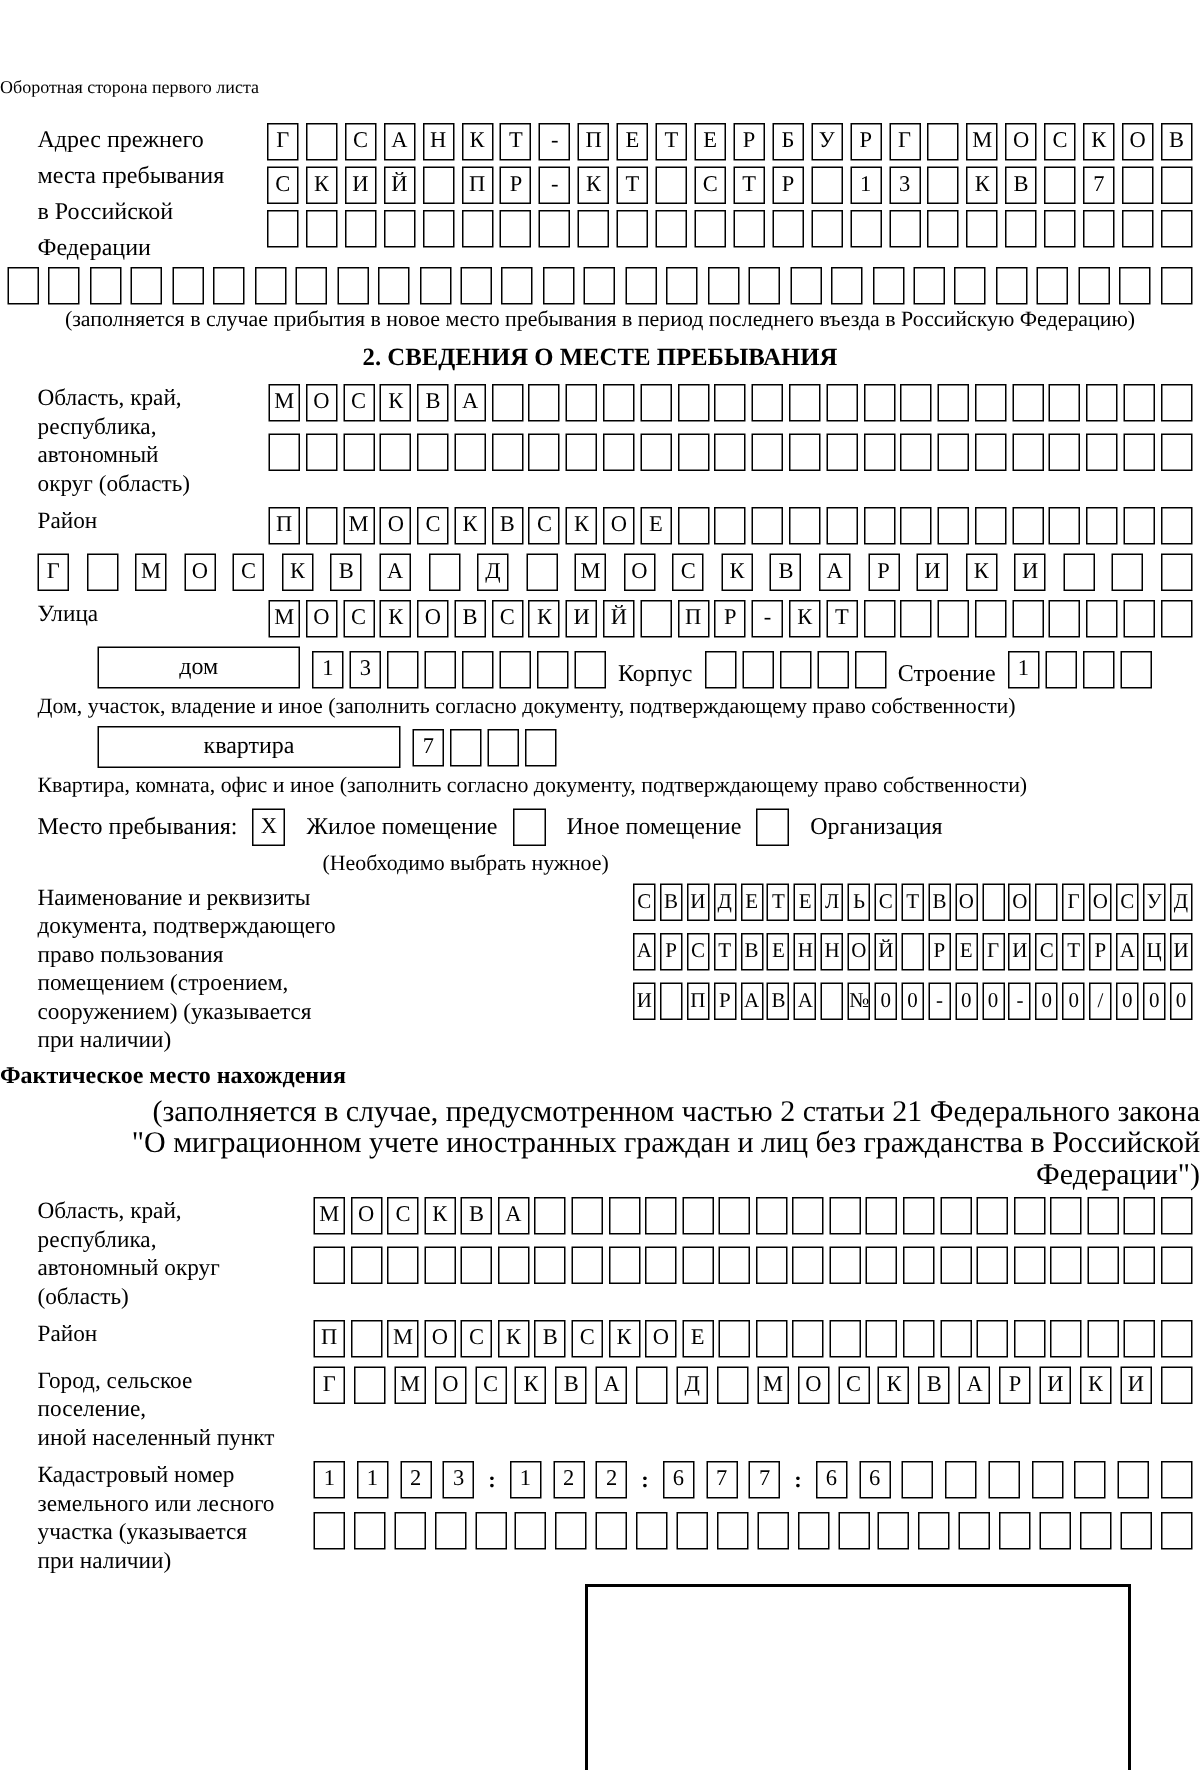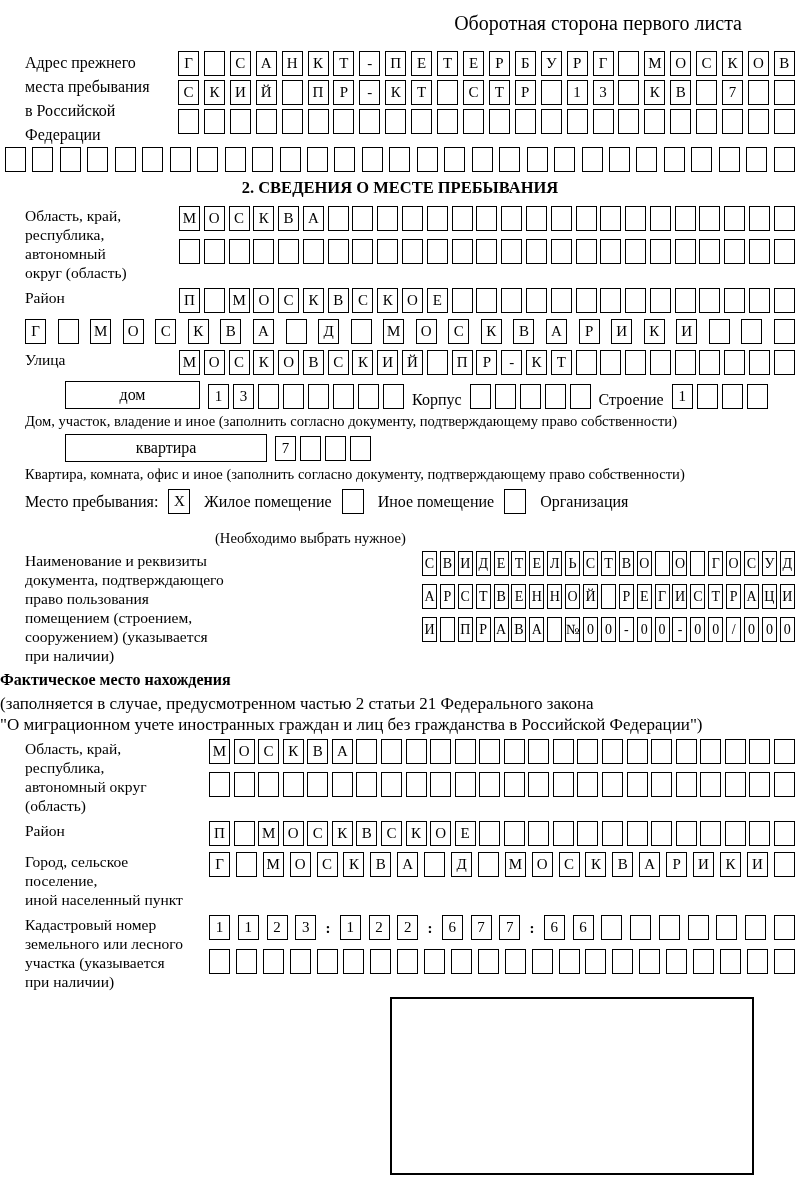--- a/index.html
+++ b/index.html
@@ -1,18 +1,18 @@
 <!DOCTYPE html>
 <html><head>
 <meta charset="utf-8">
 <style>
   html,body{margin:0;padding:0;background:#fff;}
   .page{width:800px;height:1180px;margin:0 auto;background:#fff;color:#000;
         font-family:"Liberation Serif",serif;overflow:hidden;position:relative;}
-  .hdr{padding:12px 58px 0 0;text-align:right;font-size:20px;}
+  .hdr{padding:12px 58px 0 0;font-size:12px;margin-top:39px;}
   
   .cb{display:inline-block;flex:none;width:19px;height:23px;border:1.6px solid #000;
       font-size:15px;line-height:23px;text-align:center;vertical-align:middle;background:#fff;}
   .sep{flex:none;width:8px;text-align:center;line-height:26px;font-size:15px;font-weight:bold;}
   .cellrow{display:flex;justify-content:space-between;}
   .gaprow{display:flex;gap:4px;}
   .addr{display:flex;margin-top:16px;padding:0 5px 0 25px;}
   .alabel{width:153px;flex:none;font-size:16px;line-height:24px;}
   .arows{flex:1;}
   .arows .cellrow{margin-bottom:4px;}
@@ -24,27 +24,27 @@
   .w130{width:130px;} .w158{width:158px;} .w160{width:160px;} .w373{width:373px;}
   .gboxes{flex:1;min-width:0;}
   .gboxes .cellrow{margin-bottom:8px;}
   .gboxes .cellrow:last-child{margin-bottom:0;}
   .houserow{display:flex;align-items:flex-end;margin:2px 5px 4px 65px;gap:8px;}
   .wbox{border:1.6px solid #000;height:26px;line-height:26px;text-align:center;font-size:16px;flex:none;}
   .dombox{width:133px;} .kvbox{width:200px;}
   .inl{font-size:16px;white-space:nowrap;}
   .lnote{font-size:14.6px;margin:0 0 4px 25px;}
   .kvrow{display:flex;align-items:center;margin:2px 0 4px 65px;gap:8px;}
-  .stayrow{display:flex;align-items:center;margin:6px 0 16px 25px;}
+  .stayrow{display:flex;align-items:center;margin:6px 0 4px 25px;}
   .chk{display:inline-block;width:20px;height:23px;border:1.6px solid #000;text-align:center;
        line-height:23px;font-size:15px;margin:0 14px 0 10px;flex:none;}
   .selnote{font-size:14.6px;margin:3px 0 4px 215px;}
   .doc .cb{width:13px;font-size:14px;}
   .facttitle{font-weight:bold;font-size:16px;margin:6px 0 4px 0;}
-  .factnotes{text-align:left;font-size:17px;line-height:21px;margin-bottom:4px;font-family:Liberation Serif, serif;}
+  .factnotes{text-align:right;font-size:20px;line-height:21px;margin-bottom:4px;font-family:Liberation Serif, serif;}
   .stamp{width:360px;height:174px;border:2px solid #000;margin:6px 0 0 390px;background:#fff;}
 </style>
 </head>
 <body>
 
 <div class="page">
 
   <div class="hdr">Оборотная сторона первого листа</div>
 
   <div class="addr">
@@ -159,20 +159,21 @@
       <span class="cb"></span>
       <span class="cb"></span>
       <span class="cb"></span>
       <span class="cb"></span>
       <span class="cb"></span>
       <span class="cb"></span>
       <span class="cb"></span>
       <span class="cb"></span>
       <span class="cb"></span>
     </div>
+  <div class="cnote">(заполняется в случае прибытия в новое место пребывания в период последнего въезда в Российскую Федерацию)</div>
 
   <div class="title">2. СВЕДЕНИЯ О МЕСТЕ ПРЕБЫВАНИЯ</div>
 
   <div class="group">
     <div class="glabel w130">
         <div>Область, край,</div>
         <div>республика,</div>
         <div>автономный</div>
         <div>округ (область)</div>
       </div>

